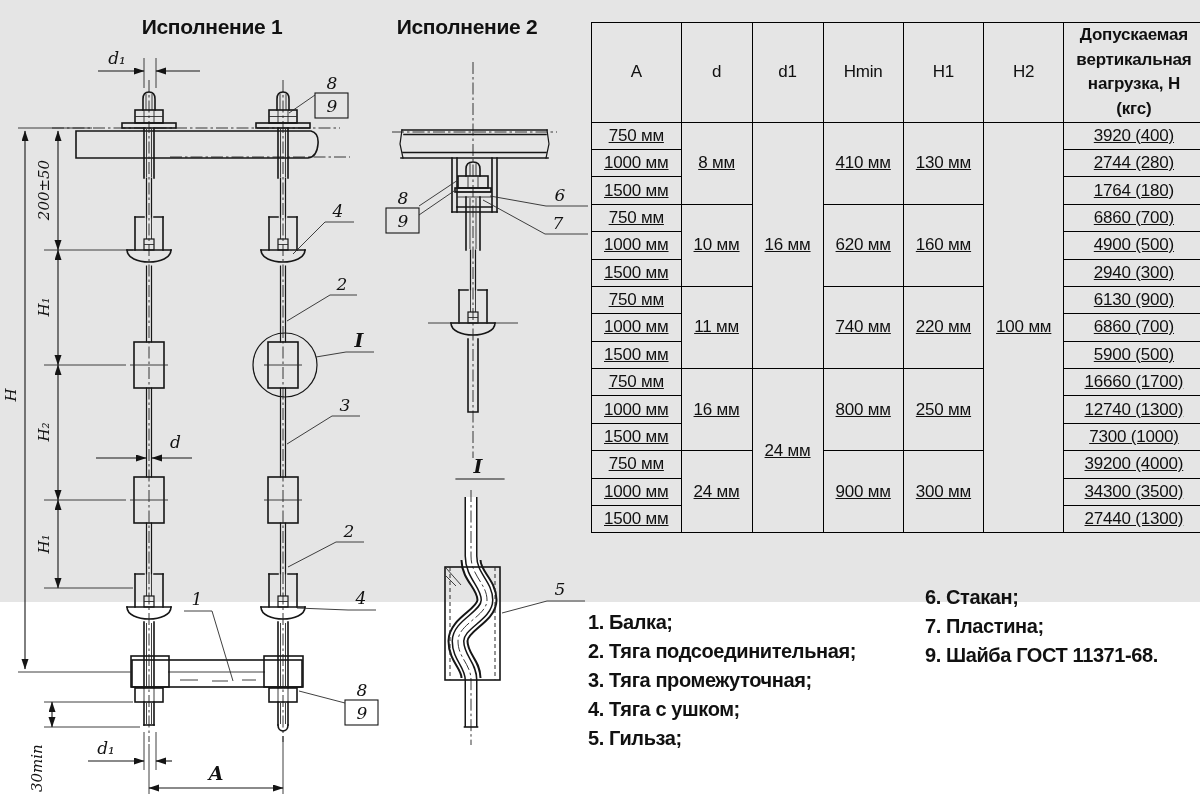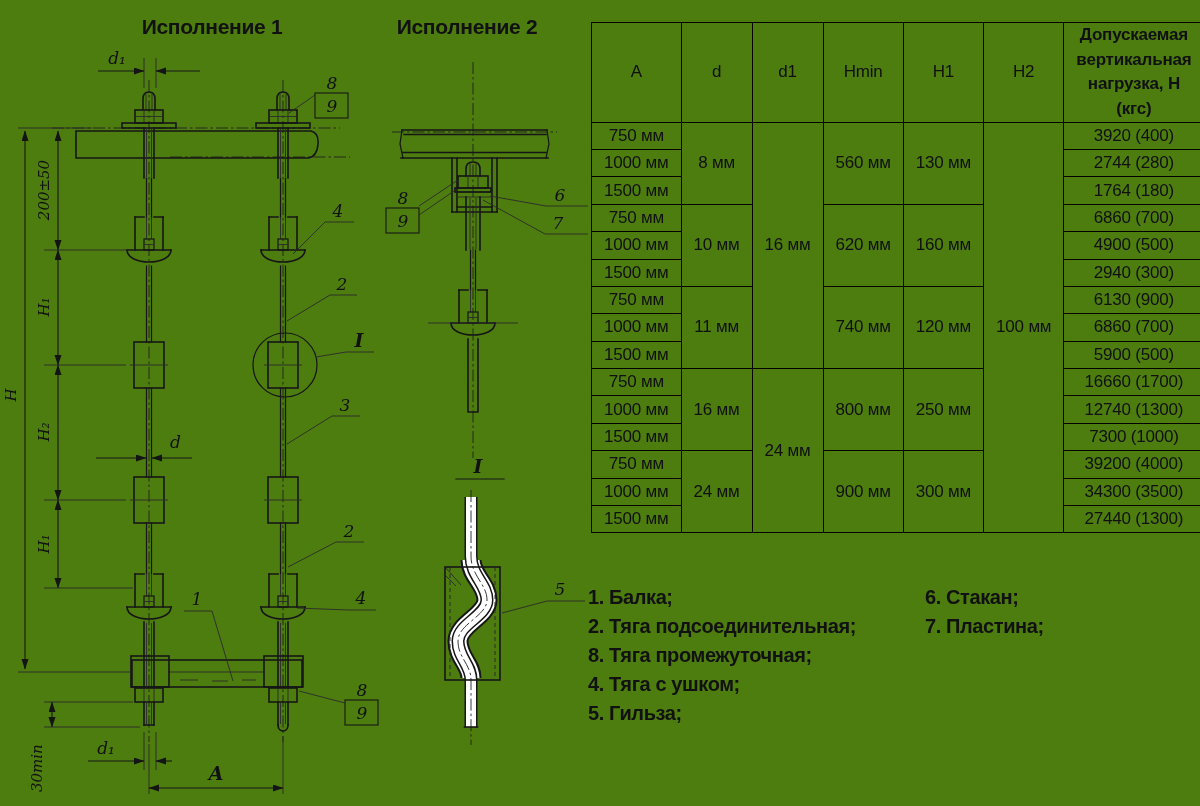--- a/index.html
+++ b/index.html
@@ -1,41 +1,41 @@
 <!DOCTYPE html>
 <html><head>
 <meta charset="utf-8">
 <style>
   html,body{margin:0;padding:0;background:#fff;width:1200px;height:806px;overflow:hidden;
     font-family:"Liberation Sans",sans-serif;color:#101010;}
-  #stage{position:relative;width:1200px;height:806px;background:#4d7c0f;}
+  #stage{position:relative;width:1200px;height:602px;background:#e5e5e5;}
   
   #draw{position:absolute;left:0;top:0;}
   .ln{stroke:#161616;stroke-width:1.6;fill:none;stroke-linecap:square;}
   .mid{stroke:#161616;stroke-width:1.2;fill:none;stroke-linecap:square;}
   .thin{stroke:#2a2a2a;stroke-width:0.9;fill:none;}
   .cdash{stroke:#222;stroke-width:0.9;fill:none;stroke-dasharray:12 3 2.5 3;}
   .hdash{stroke:#2a2a2a;stroke-width:1;fill:none;stroke-dasharray:4 3;}
   .dim{stroke:#161616;stroke-width:1.1;fill:none;}
   .lbl{font:italic 17px "DejaVu Serif",serif;fill:#111;}
   .lblSm{font:italic 15px "DejaVu Serif",serif;fill:#111;}
   .lblBig{font:italic bold 19px "DejaVu Serif",serif;fill:#111;}
   .ttl{font:bold 21px "Liberation Sans",sans-serif;fill:#111;letter-spacing:-0.3px;}
   
   #spec-table{position:absolute;left:591px;top:22px;border-collapse:collapse;table-layout:fixed;
     font-size:17px;letter-spacing:-0.2px;}
   #spec-table th,#spec-table td{border:1.5px solid #000;text-align:center;vertical-align:middle;
     padding:0 12px;white-space:nowrap;}
   #spec-table th{font-weight:normal;height:95px;}
   #spec-table th.bold{font-weight:bold;line-height:1.45;white-space:normal;}
-  #spec-table td{height:26.4px;}
+  #spec-table td{height:26.4px;text-decoration:underline;}
   
   .legend-col{position:absolute;font-size:20px;font-weight:bold;letter-spacing:-0.4px;
     line-height:29px;color:#111;}
-  #legend-left{left:588px;top:583px;}
+  #legend-left{left:588px;top:608px;}
   #legend-right{left:925px;top:583px;}
 </style>
 </head>
 <body>
 
 <div id="stage">
 
 <svg id="draw" width="590" height="806" viewBox="0 0 590 806">
   <defs>
     <marker id="arw" orient="auto-start-reverse" markerWidth="12" markerHeight="8" refX="10" refY="3.5" markerUnits="userSpaceOnUse">
@@ -257,21 +257,21 @@
     <th>d1</th>
     <th>Hmin</th>
     <th>H1</th>
     <th>H2</th>
     <th class="bold">Допускаемая вертикальная нагрузка, Н (кгс)</th>
   </tr>
   <tr>
     <td>750 мм</td>
     <td rowspan="3">8 мм</td>
     <td rowspan="9">16 мм</td>
-    <td rowspan="3">560 мм</td>
+    <td rowspan="3">410 мм</td>
     <td rowspan="3">130 мм</td>
     <td rowspan="15">100 мм</td>
     <td>3920 (400)</td>
   </tr>
   <tr>
     <td>1000 мм</td>
     <td>2744 (280)</td>
   </tr>
   <tr>
     <td>1500 мм</td>
@@ -289,21 +289,21 @@
     <td>4900 (500)</td>
   </tr>
   <tr>
     <td>1500 мм</td>
     <td>2940 (300)</td>
   </tr>
   <tr>
     <td>750 мм</td>
     <td rowspan="3">11 мм</td>
     <td rowspan="3">740 мм</td>
-    <td rowspan="3">120 мм</td>
+    <td rowspan="3">220 мм</td>
     <td>6130 (900)</td>
   </tr>
   <tr>
     <td>1000 мм</td>
     <td>6860 (700)</td>
   </tr>
   <tr>
     <td>1500 мм</td>
     <td>5900 (500)</td>
   </tr>
@@ -337,22 +337,23 @@
   <tr>
     <td>1500 мм</td>
     <td>27440 (1300)</td>
   </tr>
 </tbody>
     </table>
 
 <div id="legend-left" class="legend-col">
   <div>1. Балка;</div>
   <div>2. Тяга подсоединительная;</div>
-  <div>8. Тяга промежуточная;</div>
+  <div>3. Тяга промежуточная;</div>
   <div>4. Тяга с ушком;</div>
   <div>5. Гильза;</div>
 </div>
 <div id="legend-right" class="legend-col">
   <div>6. Стакан;</div>
   <div>7. Пластина;</div>
+  <div>9. Шайба ГОСТ 11371-68.</div>
 </div>
 
 </div>
 
 </body></html>

